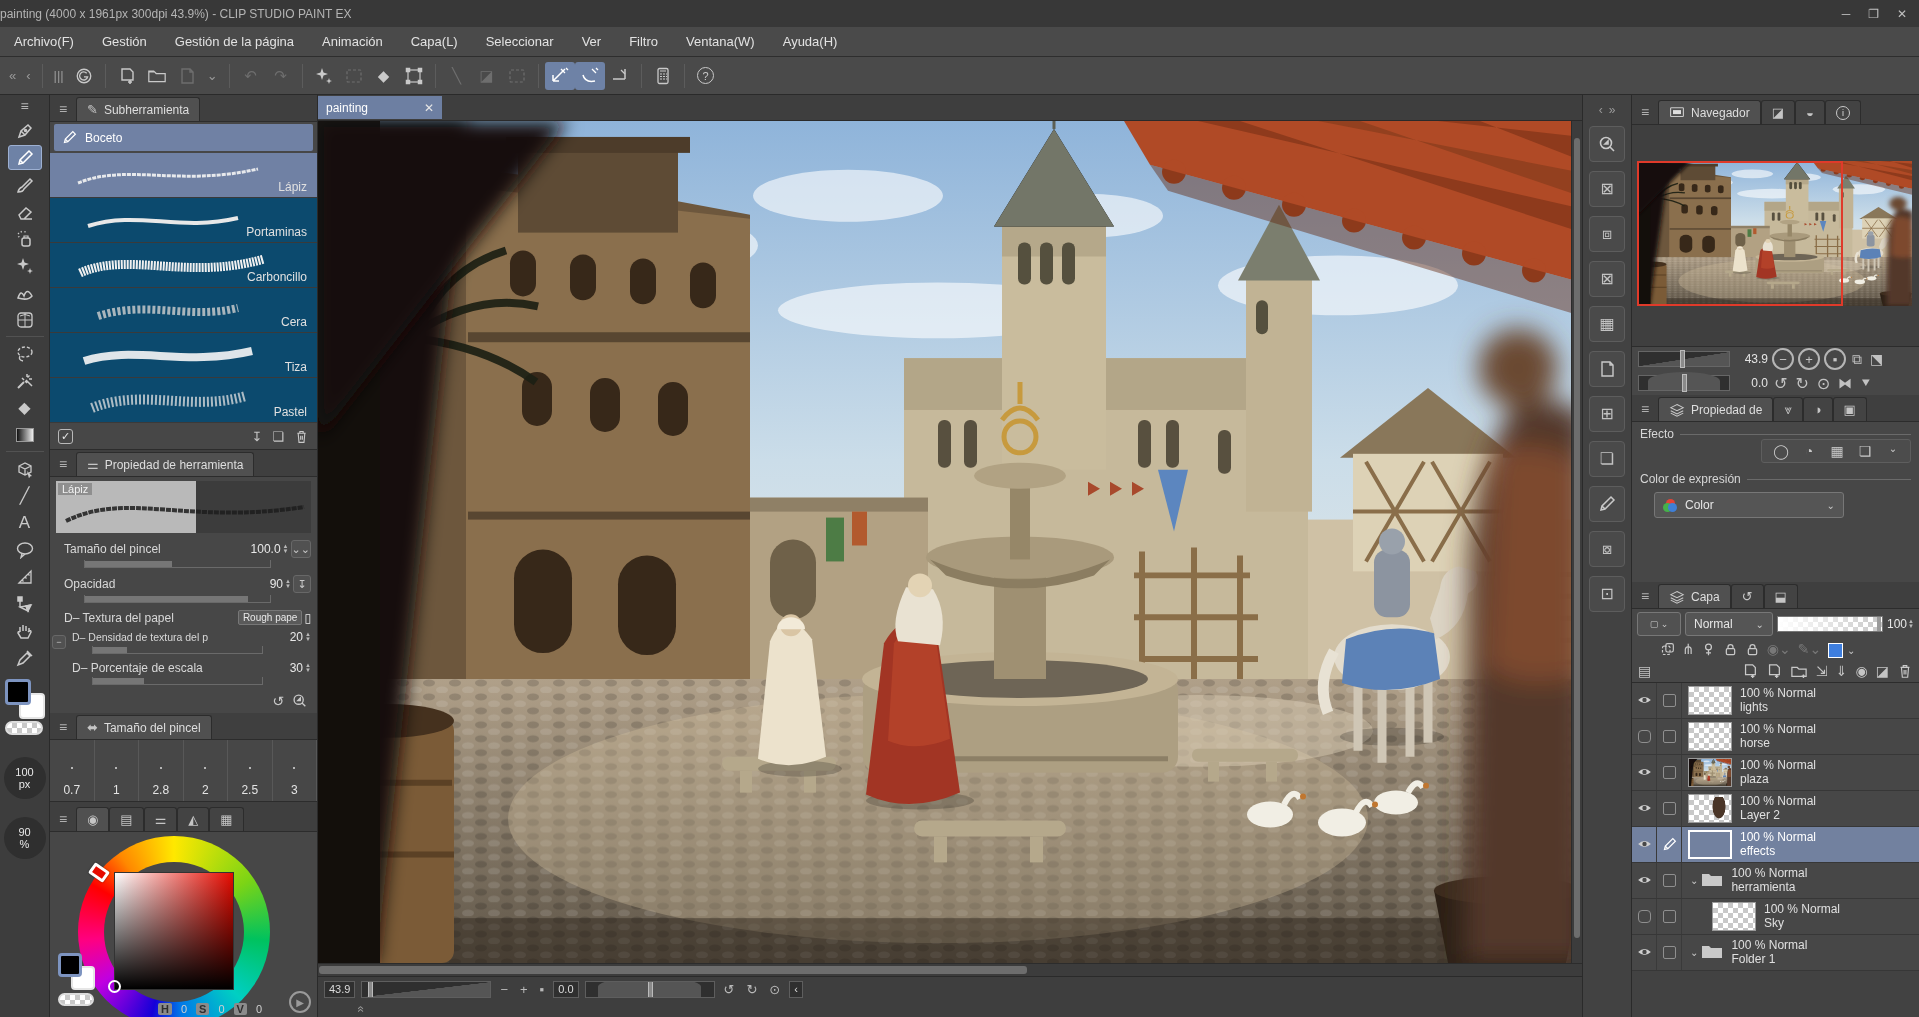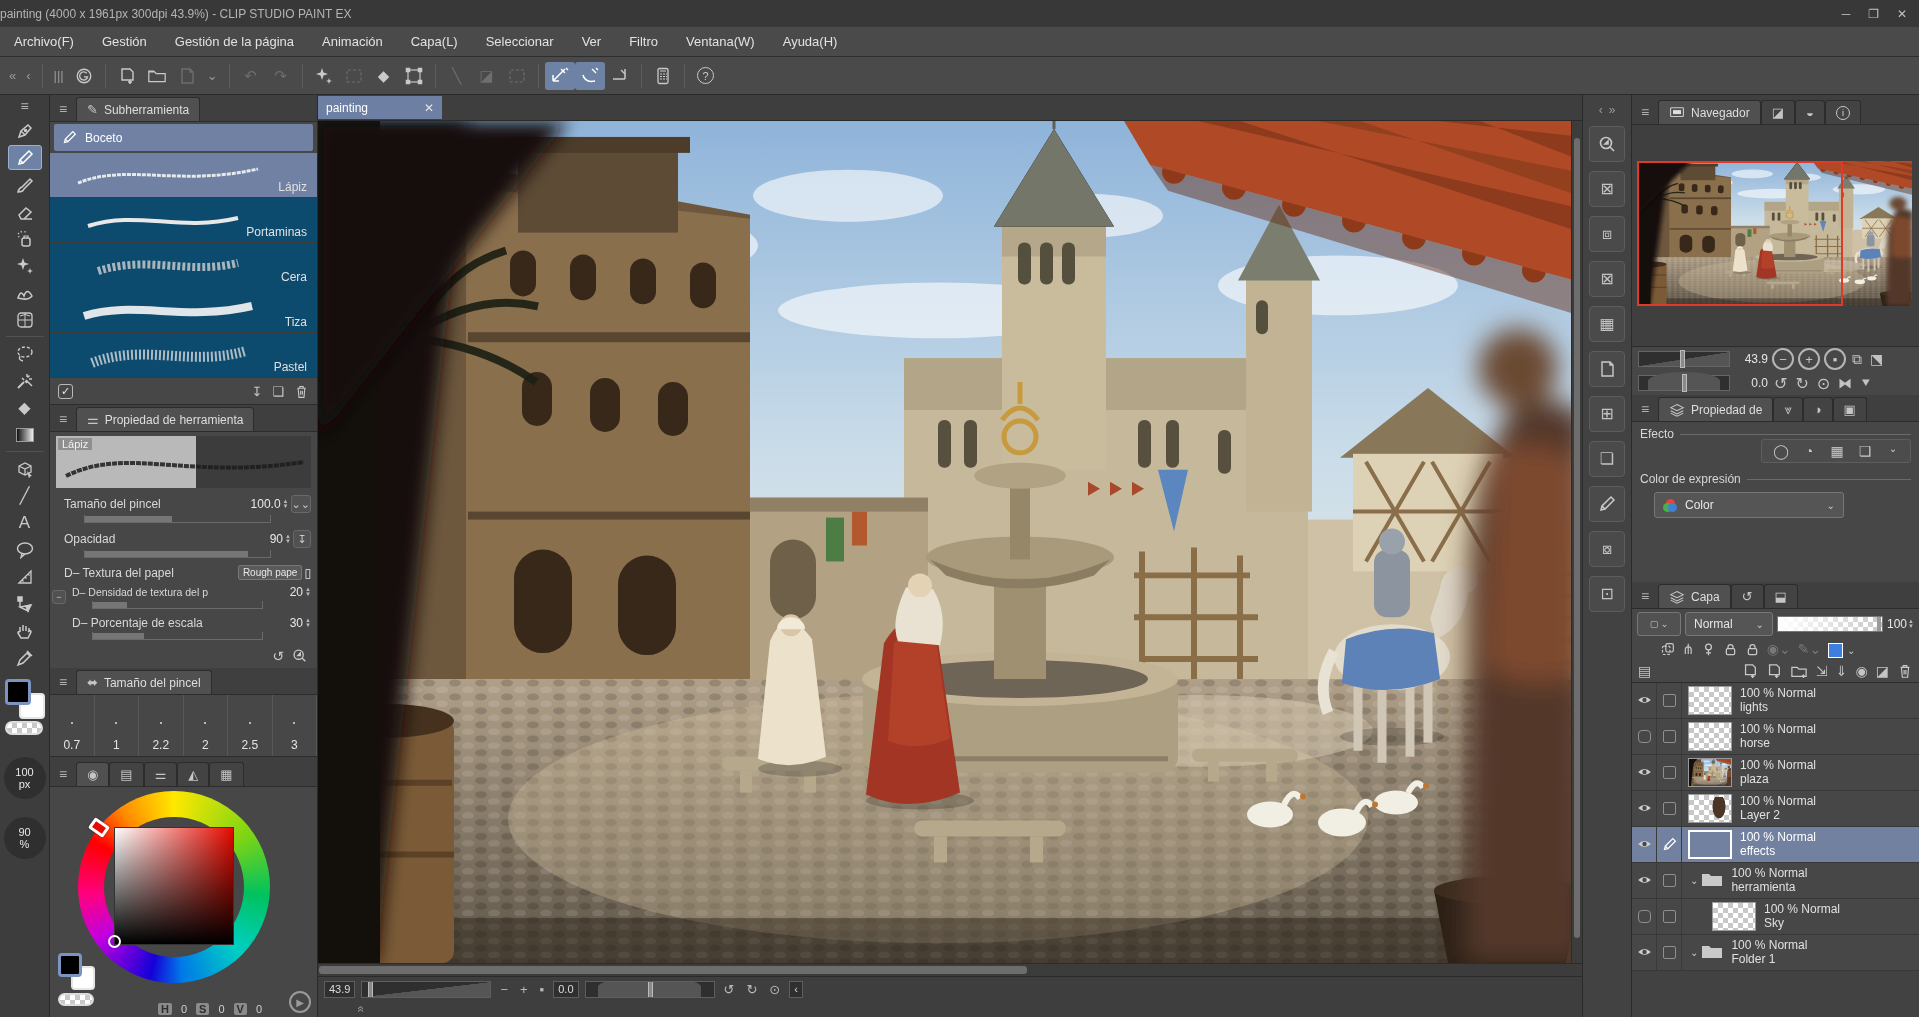--- a/index.html
+++ b/index.html
@@ -728,20 +728,26 @@
           </svg>
         <span class="brushlabel">Lápiz</span>
       </div>
       <div class="brushrow">
         <svg width="200" height="34">
             <path d="M20,24 C70,8 110,30 170,16" stroke="#e8e8e8" stroke-width="4" fill="none"></path>
           </svg>
         <span class="brushlabel">Portaminas</span>
       </div>
       <div class="brushrow">
+        <svg width="210" height="36">
+            <path d="M12,26 C60,4 120,34 196,12" stroke="#f0f0f0" stroke-width="9" fill="none" stroke-dasharray="2 1"></path>
+          </svg>
+        <span class="brushlabel">Carboncillo</span>
+      </div>
+      <div class="brushrow">
         <svg width="200" height="34">
             <path d="M30,24 C80,8 120,28 170,16" stroke="#cfcfcf" stroke-width="8" fill="none" stroke-dasharray="3 2" opacity=".8"></path>
           </svg>
         <span class="brushlabel">Cera</span>
       </div>
       <div class="brushrow">
         <svg width="200" height="34">
             <path d="M16,24 C66,8 116,30 184,14" stroke="#f6f6f6" stroke-width="8" fill="none" opacity=".9"></path>
           </svg>
         <span class="brushlabel">Tiza</span>
@@ -855,21 +861,21 @@
         <div class="sizecell">
             <span class="dot"></span>
             <span>0.7</span>
           </div>
         <div class="sizecell">
             <span class="dot"></span>
             <span>1</span>
           </div>
         <div class="sizecell">
             <span class="dot"></span>
-            <span>2.2</span>
+            <span>2.8</span>
           </div>
         <div class="sizecell">
             <span class="dot"></span>
             <span>2</span>
           </div>
         <div class="sizecell">
             <span class="dot"></span>
             <span>2.5</span>
           </div>
         <div class="sizecell">

